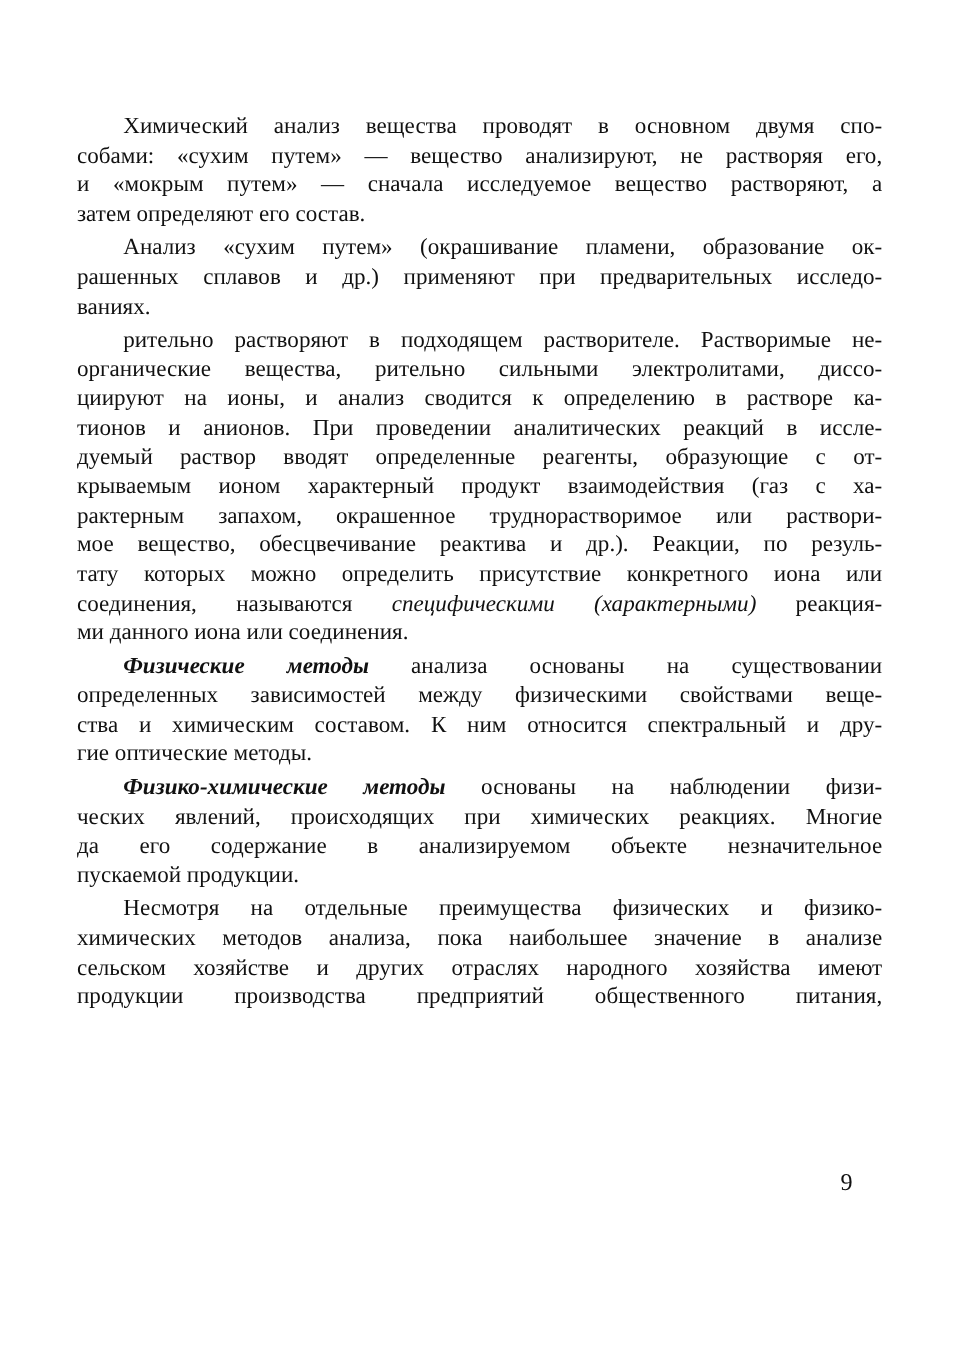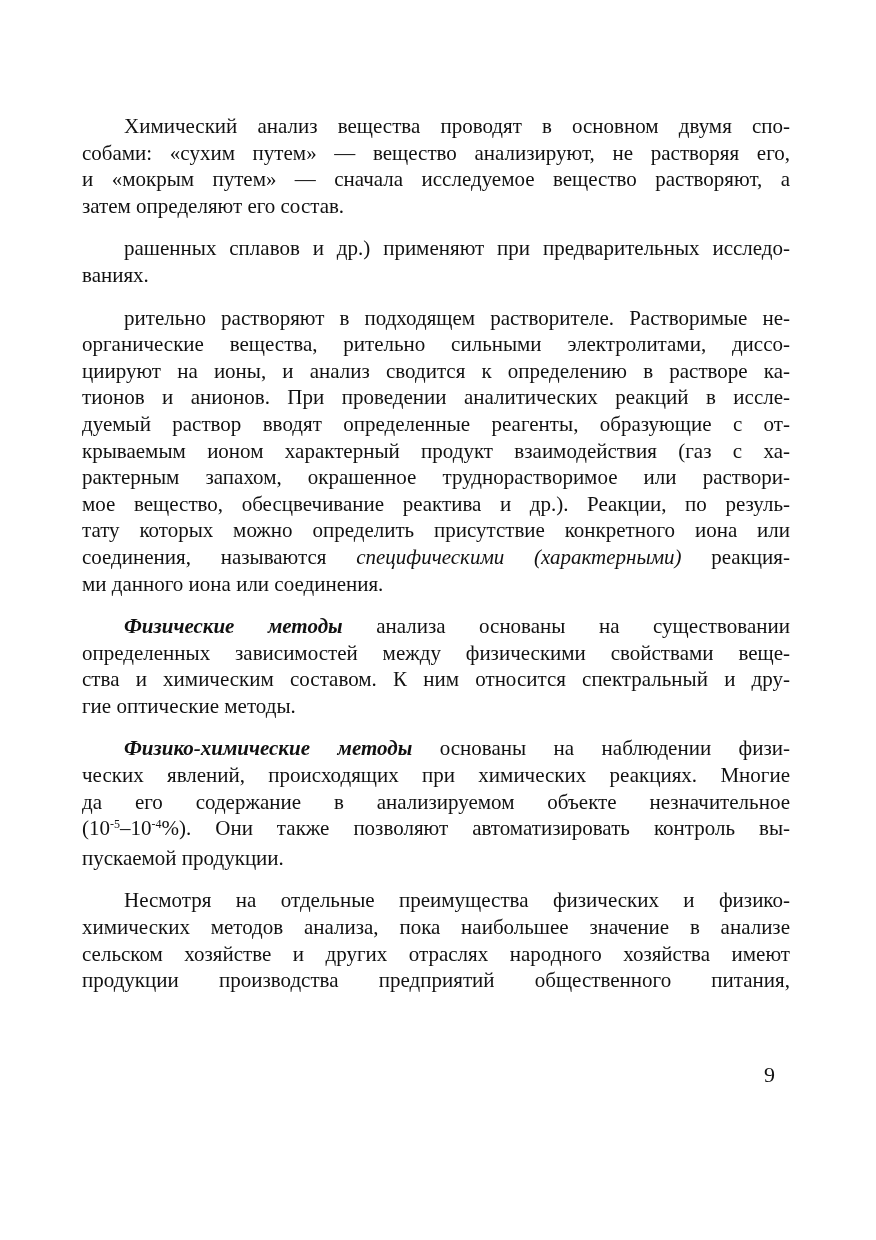--- a/index.html
+++ b/index.html
@@ -7,21 +7,21 @@
     width:876px;height:1240px;background:#ffffff;
     font-family:"Liberation Serif","DejaVu Serif",serif;
     color:#111111;
     -webkit-font-smoothing:antialiased;
   }
   .page{position:relative;width:876px;height:1240px;background:#ffffff;overflow:hidden;}
   .text-block{
     position:absolute;left:66px;top:97px;width:740px;
     font-size:21px;line-height:26.6px;
   }
-  .para{margin:16px;padding:0;}
+  .para{margin:4px;padding:0;}
   .para .line:first-child{text-indent:42px;}
   .line{
     text-align:justify;
     text-align-last:justify;
     white-space:normal;
   }
   .line.last{text-align:left;text-align-last:left;}
   .run{font-style:normal;font-weight:normal;}
   .it{font-style:italic;}
   .bi{font-style:italic;font-weight:bold;}
@@ -40,20 +40,21 @@
 
 <div class="page">
   <div class="text-block">
       <div class="para">
         <div class="line"><span class="run">Химический анализ вещества проводят в основном двумя спо-</span></div>
         <div class="line"><span class="run">собами: «сухим путем» — вещество анализируют, не растворяя его,</span></div>
         <div class="line"><span class="run">и «мокрым путем» — сначала исследуемое вещество растворяют, а</span></div>
         <div class="line last"><span class="run">затем определяют его состав.</span></div>
       </div>
       <div class="para">
+        <div class="line"><span class="run">Анализ «сухим путем» (окрашивание пламени, образование ок-</span></div>
         <div class="line"><span class="run">рашенных сплавов и др.) применяют при предварительных исследо-</span></div>
         <div class="line last"><span class="run">ваниях.</span></div>
       </div>
       <div class="para">
         <div class="line"><span class="run">рительно растворяют в подходящем растворителе. Растворимые не-</span></div>
         <div class="line"><span class="run">органические вещества, рительно сильными электролитами, диссо-</span></div>
         <div class="line"><span class="run">циируют на ионы, и анализ сводится к определению в растворе ка-</span></div>
         <div class="line"><span class="run">тионов и анионов. При проведении аналитических реакций в иссле-</span></div>
         <div class="line"><span class="run">дуемый раствор вводят определенные реагенты, образующие с от-</span></div>
         <div class="line"><span class="run">крываемым ионом характерный продукт взаимодействия (газ с ха-</span></div>
@@ -66,21 +67,20 @@
       <div class="para">
         <div class="line"><span class="run bi">Физические методы</span><span class="run"> анализа основаны на существовании</span></div>
         <div class="line"><span class="run">определенных зависимостей между физическими свойствами веще-</span></div>
         <div class="line"><span class="run">ства и химическим составом. К ним относится спектральный и дру-</span></div>
         <div class="line last"><span class="run">гие оптические методы.</span></div>
       </div>
       <div class="para">
         <div class="line"><span class="run bi">Физико-химические методы</span><span class="run"> основаны на наблюдении физи-</span></div>
         <div class="line"><span class="run">ческих явлений, происходящих при химических реакциях. Многие</span></div>
         <div class="line"><span class="run">да его содержание в анализируемом объекте незначительное</span></div>
-        <div class="line"><span class="run">(10</span><span class="run sup">-5</span><span class="run">–10</span><span class="run sup">-4</span><span class="run">%). Они также позволяют автоматизировать контроль вы-</span></div>
         <div class="line last"><span class="run">пускаемой продукции.</span></div>
       </div>
       <div class="para">
         <div class="line"><span class="run">Несмотря на отдельные преимущества физических и физико-</span></div>
         <div class="line"><span class="run">химических методов анализа, пока наибольшее значение в анализе</span></div>
         <div class="line"><span class="run">сельском хозяйстве и других отраслях народного хозяйства имеют</span></div>
         <div class="line"><span class="run">продукции производства предприятий общественного питания,</span></div>
       </div>
     </div>
   <div class="folio">9</div>

